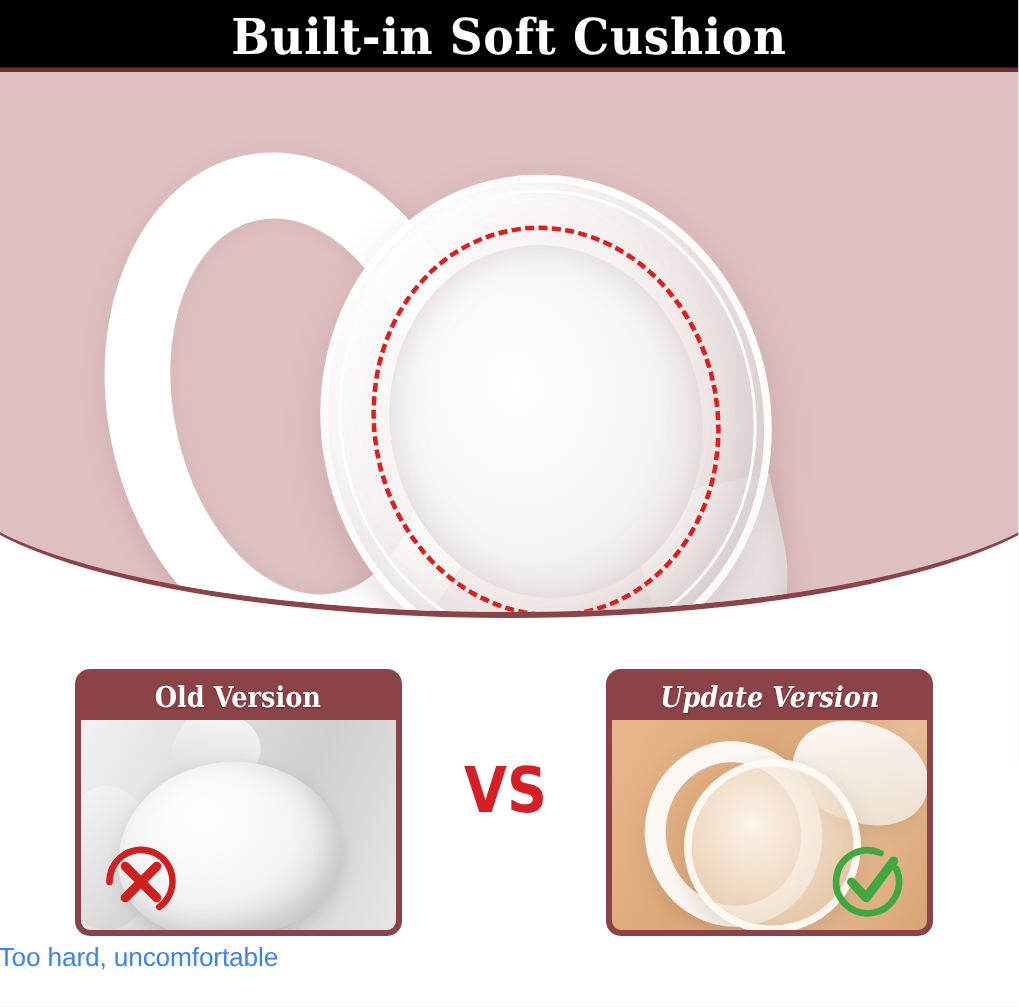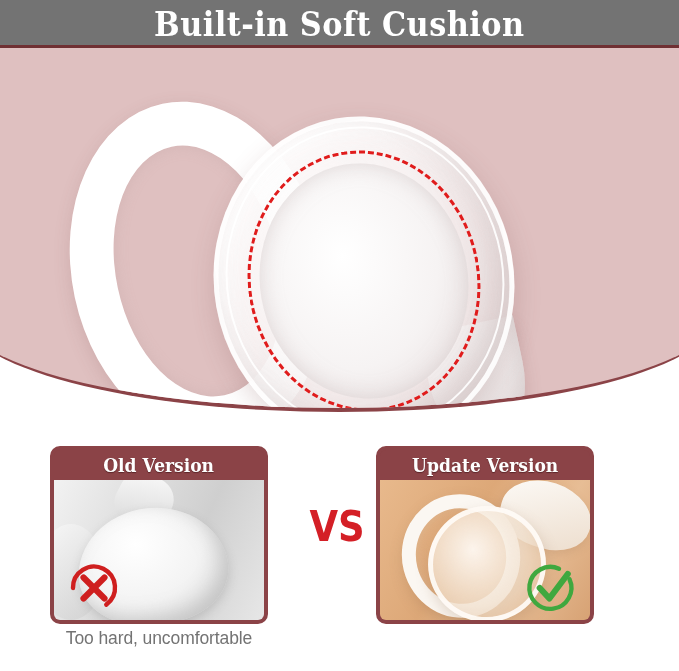--- a/index.html
+++ b/index.html
@@ -18,21 +18,21 @@
     background: #ffffff;
   }
 
   
   .header-bar {
     position: absolute;
     left: 0;
     top: 0;
     width: 679px;
     height: 48px;
-    background: #737373;
+    background: #000000;
     display: flex;
     align-items: center;
     justify-content: center;
     z-index: 8;
   }
   .header-bar::after {
     content: "";
     position: absolute;
     left: 0;
     bottom: 0;
@@ -178,21 +178,21 @@
     position: absolute;
     top: 0;
     width: 218px;
     border: 4px solid #8b4347;
     border-radius: 10px;
     background: #8b4347;
     overflow: hidden;
     box-sizing: border-box;
   }
   .card-left  { left: 50px; }
-  .card-right { left: 376px; }
+  .card-right { left: 404px; font-style: italic; }
 
   .card-header {
     height: 30px;
     display: flex;
     align-items: center;
     justify-content: center;
     background: #8b4347;
   }
   .card-header-text {
     font-family: "DejaVu Serif", "Liberation Serif", serif;
@@ -290,23 +290,23 @@
     position: absolute;
     z-index: 6;
   }
   .mark-x  { left: 12px;  bottom: 4px;  width: 56px; height: 56px; }
   .mark-ok { right: 10px; bottom: 4px;  width: 56px; height: 56px; }
 
   .card-caption {
     position: absolute;
     top: 182px;
     width: 320px;
-    text-align: center;
+    text-align: left;
     font-size: 17.5px;
-    color: #737373;
+    color: #3b82f6;
     letter-spacing: -0.1px;
     white-space: nowrap;
   }
   .caption-left  { left: -1px; }
   .caption-right { left: 348px; }
 
   .vs {
     position: absolute;
     left: 287px;
     top: 60px;

